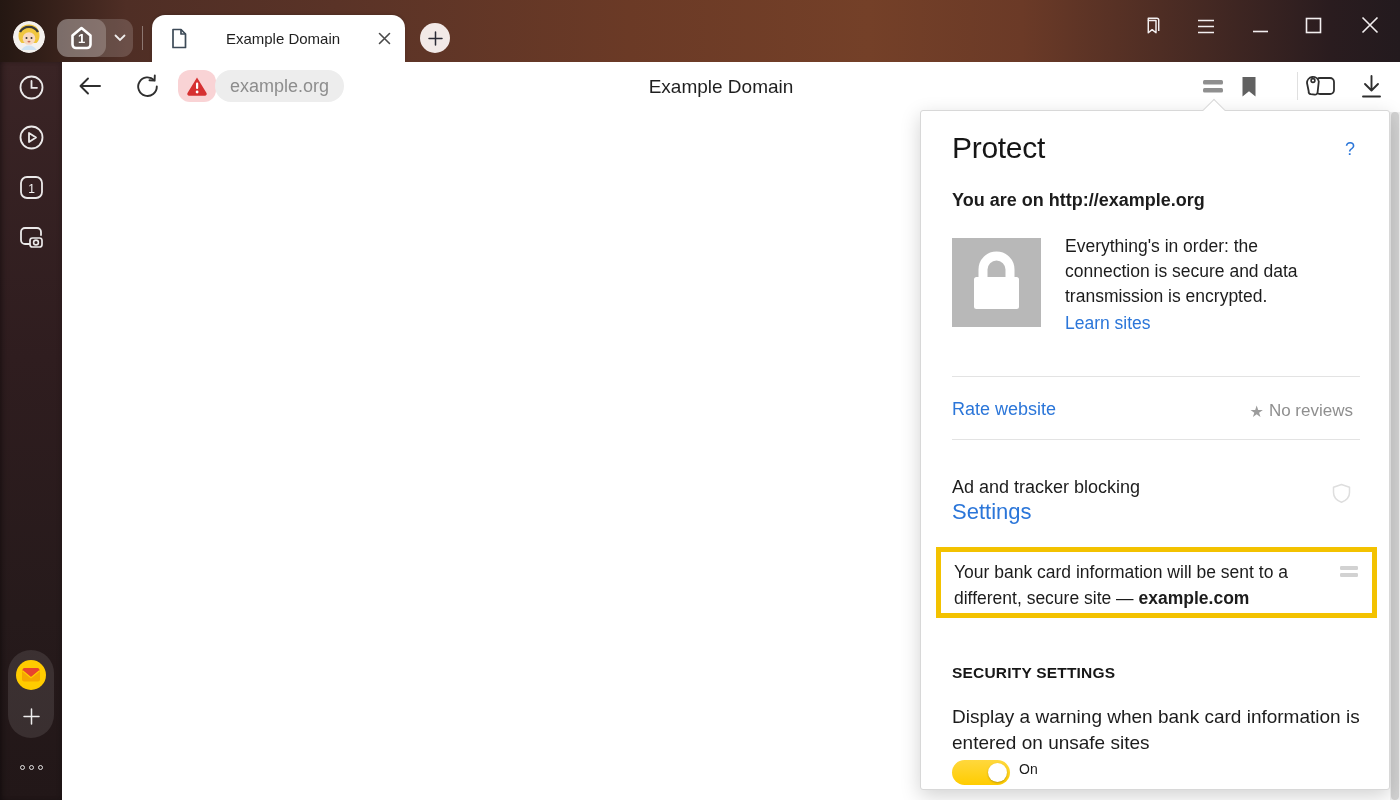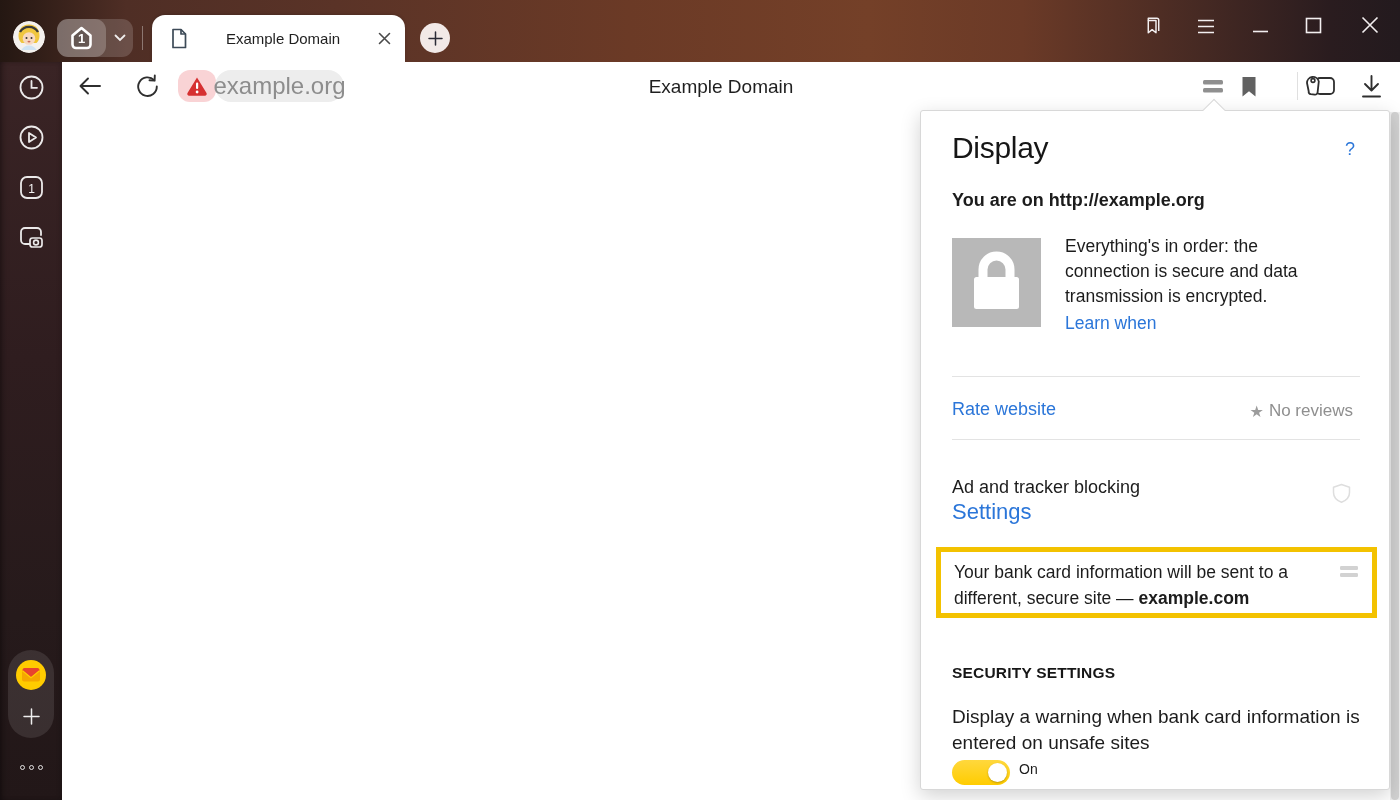--- a/index.html
+++ b/index.html
@@ -36,21 +36,21 @@
   .dock-plus { position:absolute; left:0; top:48px; width:46px; height:36px; display:flex; align-items:center; justify-content:center; }
   .sb-dots { position:absolute; left:0; top:703px; width:62px; display:flex; justify-content:center; gap:4px; }
   .sb-dots span { width:5px; height:5px; border:1.4px solid rgba(255,255,255,0.85); border-radius:50%; display:block; }
 
   
   .content { position:absolute; left:62px; top:62px; width:1338px; height:738px; background:#fff; border-radius:14px 0 0 0; }
   .nav-ic { position:absolute; display:flex; align-items:center; justify-content:center; }
   .warn-badge { position:absolute; left:178px; top:70px; width:38px; height:32px; border-radius:12px; background:#f9d3d5;
     display:flex; align-items:center; justify-content:center; }
   .url-pill { position:absolute; left:215px; top:70px; width:129px; height:32px; border-radius:16px; background:#ededed;
-    display:flex; align-items:center; justify-content:center; font-size:24px; color:#8d8d8d; }
+    display:flex; align-items:center; justify-content:center; font-size:18px; color:#8d8d8d; }
   .page-title { position:absolute; left:591px; top:76px; width:260px; text-align:center; font-size:19px; color:#1f1f1f; }
   .tb-right-sep { position:absolute; left:1297px; top:72px; width:1px; height:28px; background:#e0e0e0; }
   .scrollbar { position:absolute; left:1390px; top:112px; width:10px; height:688px; background:#efefef; }
   .scroll-thumb { position:absolute; left:1px; top:0; width:8px; height:100%; background:#d2d2d2; border-radius:4px; }
 
   
   .panel { position:absolute; left:920px; top:110px; width:470px; height:680px; background:#fff;
     border:1px solid #d8d8d8; border-radius:3px; box-shadow:0 6px 20px rgba(0,0,0,0.18); }
   .panel-arrow { position:absolute; left:285px; top:-9px; width:16px; height:16px; background:#fff;
     transform:rotate(45deg); border-left:1px solid #d8d8d8; border-top:1px solid #d8d8d8; }
@@ -269,34 +269,34 @@
     </svg>
   </div>
 
   <div class="scrollbar">
     <div class="scroll-thumb"></div>
   </div>
 
   <div class="panel">
     <div class="panel-arrow"></div>
 
-    <div class="p-title">Display</div>
+    <div class="p-title">Protect</div>
     <div class="p-help">?</div>
     <div class="p-sub">You are on http://example.org</div>
 
     <div class="lock-sq">
       <svg width="89" height="89" viewBox="0 0 89 89">
         <path d="M31 40 v-8.5 a13.5 13.5 0 0 1 27 0 V40" fill="none" stroke="#fff" stroke-width="9"></path>
         <rect x="22" y="39" width="45" height="32" rx="2.5" fill="#fff"></rect>
       </svg>
     </div>
     <div class="p-status">Everything's in order: the
 connection is secure and data
 transmission is encrypted.</div>
-    <div class="p-learn">Learn when</div>
+    <div class="p-learn">Learn sites</div>
 
     <div class="p-div" style="top:265px;"></div>
 
     <div class="p-rate">Rate website</div>
     <div class="p-reviews">
       <span class="star">★</span>
       <span>No reviews</span>
     </div>
 
     <div class="p-div" style="top:328px;"></div>

